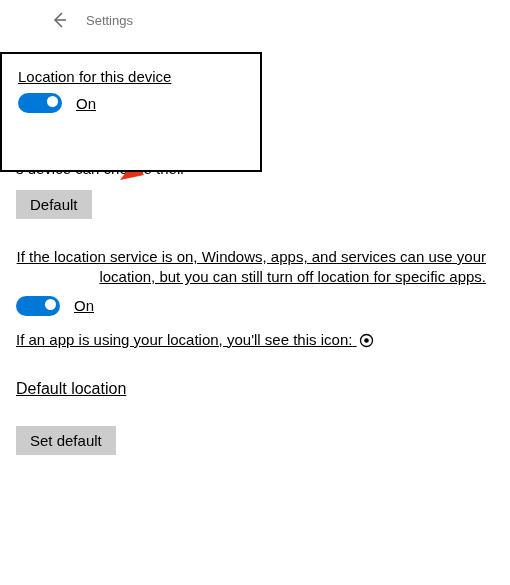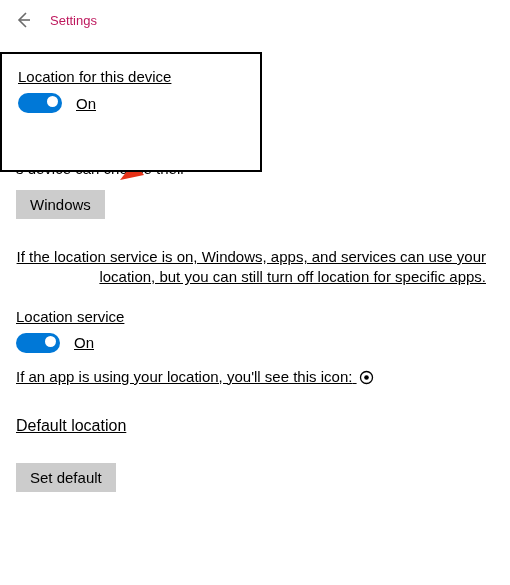--- a/index.html
+++ b/index.html
@@ -1,16 +1,16 @@
 <!DOCTYPE html>
 <html><head>
 <meta charset="utf-8">
 <style>
   html,body{margin:0;padding:0;width:510px;height:585px;font-family:"Segoe UI",Arial,sans-serif;font-size:15px;color:#000;background:#fff;}
-  .header{display:flex;align-items:center;height:40px;padding-left:14px;color:#be185d;}
+  .header{display:flex;align-items:center;height:40px;padding-left:14px;color:#737373;margin-left:36px;}
   .back-icon{width:18px;height:18px;display:flex;align-items:center;justify-content:center;margin-right:18px;}
   .header-title{font-size:13px;}
   .content{position:relative;padding-left:16px;padding-right:24px;text-decoration:underline;}
   .callout-box{position:relative;margin-left:-16px;margin-top:12px;width:262px;height:120px;border:2px solid #000;padding:14px 16px 0 16px;box-sizing:border-box;background:#fff;z-index:5;}
   .arrow-svg{position:absolute;top:50px;left:100px;z-index:4;pointer-events:none;}
   .toggle-row{display:flex;align-items:center;margin-top:8px;}
   .toggle{position:relative;width:44px;height:20px;border-radius:10px;background:#0078d7;}
   .toggle-knob{position:absolute;top:3px;right:4px;width:11px;height:11px;border-radius:50%;background:#fff;}
   .toggle-label{margin-left:14px;}
   .body-text{line-height:1.35;margin:0;}
@@ -48,25 +48,24 @@
     <div>Location for this device</div>
     <div class="toggle-row">
       <div class="toggle">
         <div class="toggle-knob"></div>
       </div>
       <div class="toggle-label">On</div>
     </div>
   </div>
 
   <div class="after-callout">
-    <button class="btn">Windows</button>
+    <button class="btn">Default</button>
 
     <p class="body-text" style="margin-top:28px;text-align:right;">If the location service is on, Windows, apps, and services can use your location, but you can still turn off location for specific apps.</p>
 
-    <div style="margin-top:20px;">Location service</div>
     <div class="toggle-row">
       <div class="toggle">
         <div class="toggle-knob"></div>
       </div>
       <div class="toggle-label">On</div>
     </div>
 
     <p class="body-text" style="margin-top:14px;">
       <span>If an app is using your location, you'll see this icon:</span>
       <span class="icon-inline">

